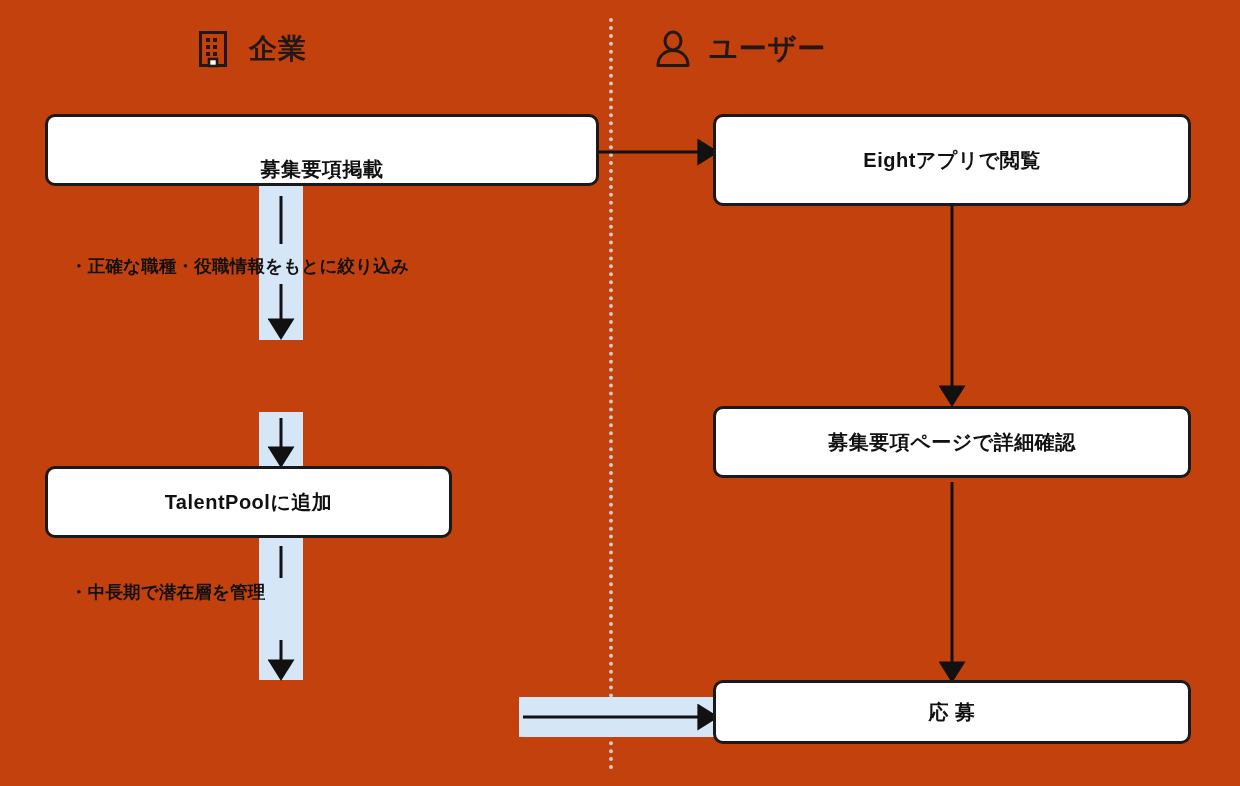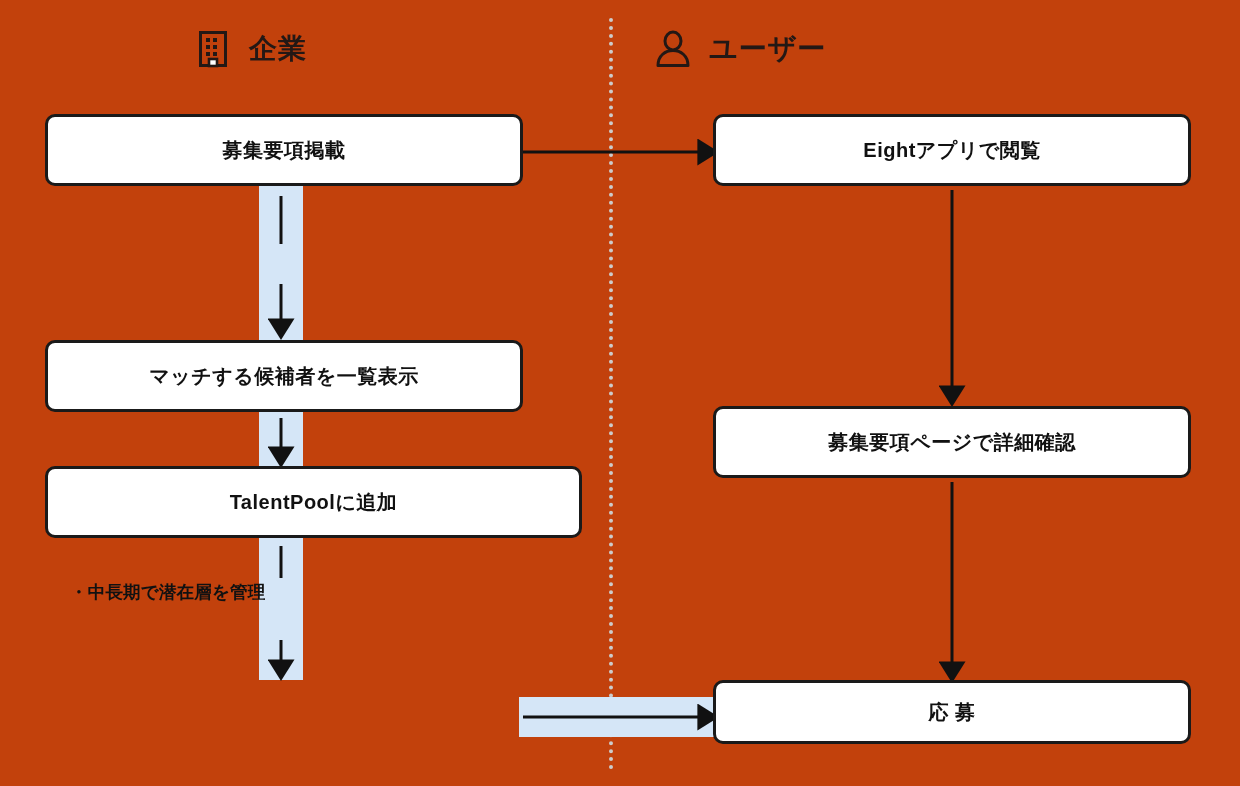--- a/index.html
+++ b/index.html
@@ -63,27 +63,27 @@
     align-items: center;
     justify-content: center;
     font-size: 20px;
     font-weight: bold;
     color: #111111;
     letter-spacing: 0.5px;
     z-index: 3;
   }
 
   
-  #node-posting        { left: 45px; top: 114px; width: 478px; height: 72px; }
+  #node-posting        { left: 45px; top: 114px; width: 554px; height: 72px; align-items: flex-end; }
   #node-match-list     { left: 45px; top: 340px; width: 478px; height: 72px; }
-  #node-talentpool     { left: 45px; top: 466px; width: 537px; height: 72px; }
+  #node-talentpool     { left: 45px; top: 466px; width: 407px; height: 72px; }
   #node-direct-scout   { left: 45px; top: 680px; width: 478px; height: 72px; }
 
   
-  #node-browse-app     { left: 713px; top: 114px; width: 478px; height: 72px; }
+  #node-browse-app     { left: 713px; top: 114px; width: 478px; height: 92px; }
   #node-detail-page    { left: 713px; top: 406px; width: 478px; height: 72px; font-family: Liberation Serif, serif; }
   #node-apply          { left: 713px; top: 680px; width: 478px; height: 64px; }
 
   
   .band-v {
     position: absolute;
     left: 259px;
     width: 44px;
     background: #d5e6f7;
     z-index: 1;
@@ -200,35 +200,35 @@
     </g>
 
     <g>
       <line x1="523" y1="717" x2="704" y2="717" stroke="#111111" stroke-width="3" marker-end="url(#ah)"></line>
     </g>
   </svg>
 
   <div class="node" id="node-posting">
     <span>募集要項掲載</span>
   </div>
-  <div class="node" id="node-match-list">
-    <span>マッチする候補者を一覧表示</span>
-  </div>
   <div class="node" id="node-talentpool">
     <span>TalentPoolに追加</span>
   </div>
 
   <div class="node" id="node-browse-app">
     <span>Eightアプリで閲覧</span>
   </div>
   <div class="node" id="node-detail-page">
     <span>募集要項ページで詳細確認</span>
   </div>
   <div class="node" id="node-apply">
     <span>応 募</span>
   </div>
 
+  <div class="note" id="note-filter">
+    <span class="note-line">・正確な職種・役職情報をもとに絞り込み</span>
+  </div>
 
   <div class="note" id="note-manage">
     <span class="note-line">・中長期で潜在層を管理</span>
   </div>
 
 </div>
 
 </body></html>

